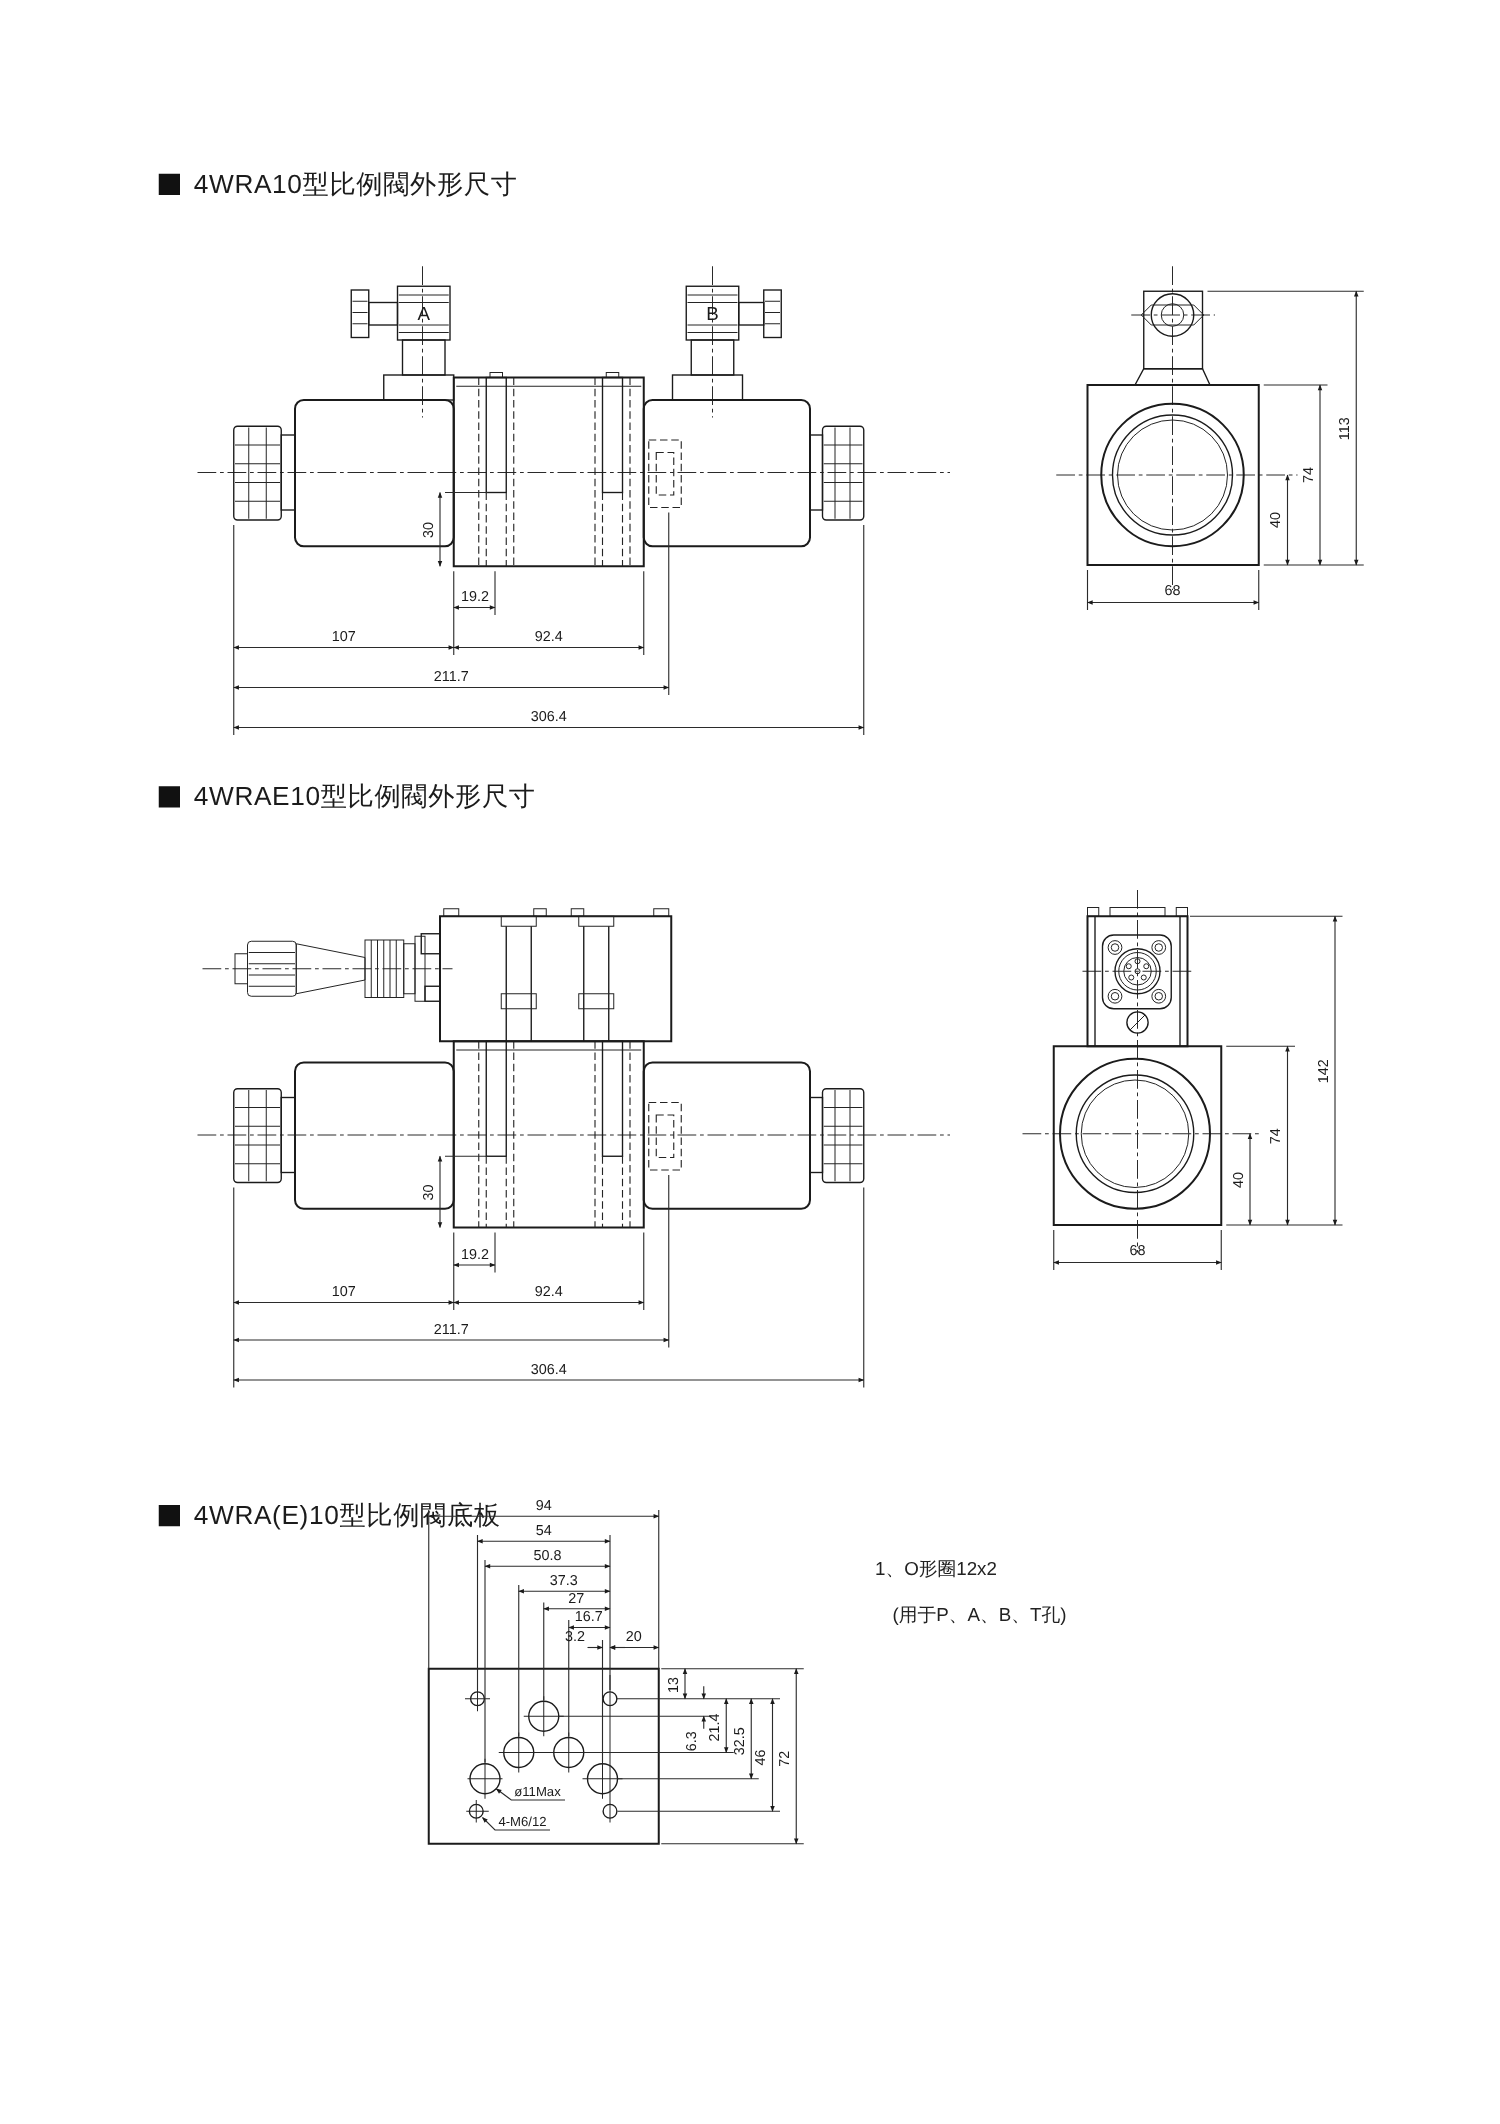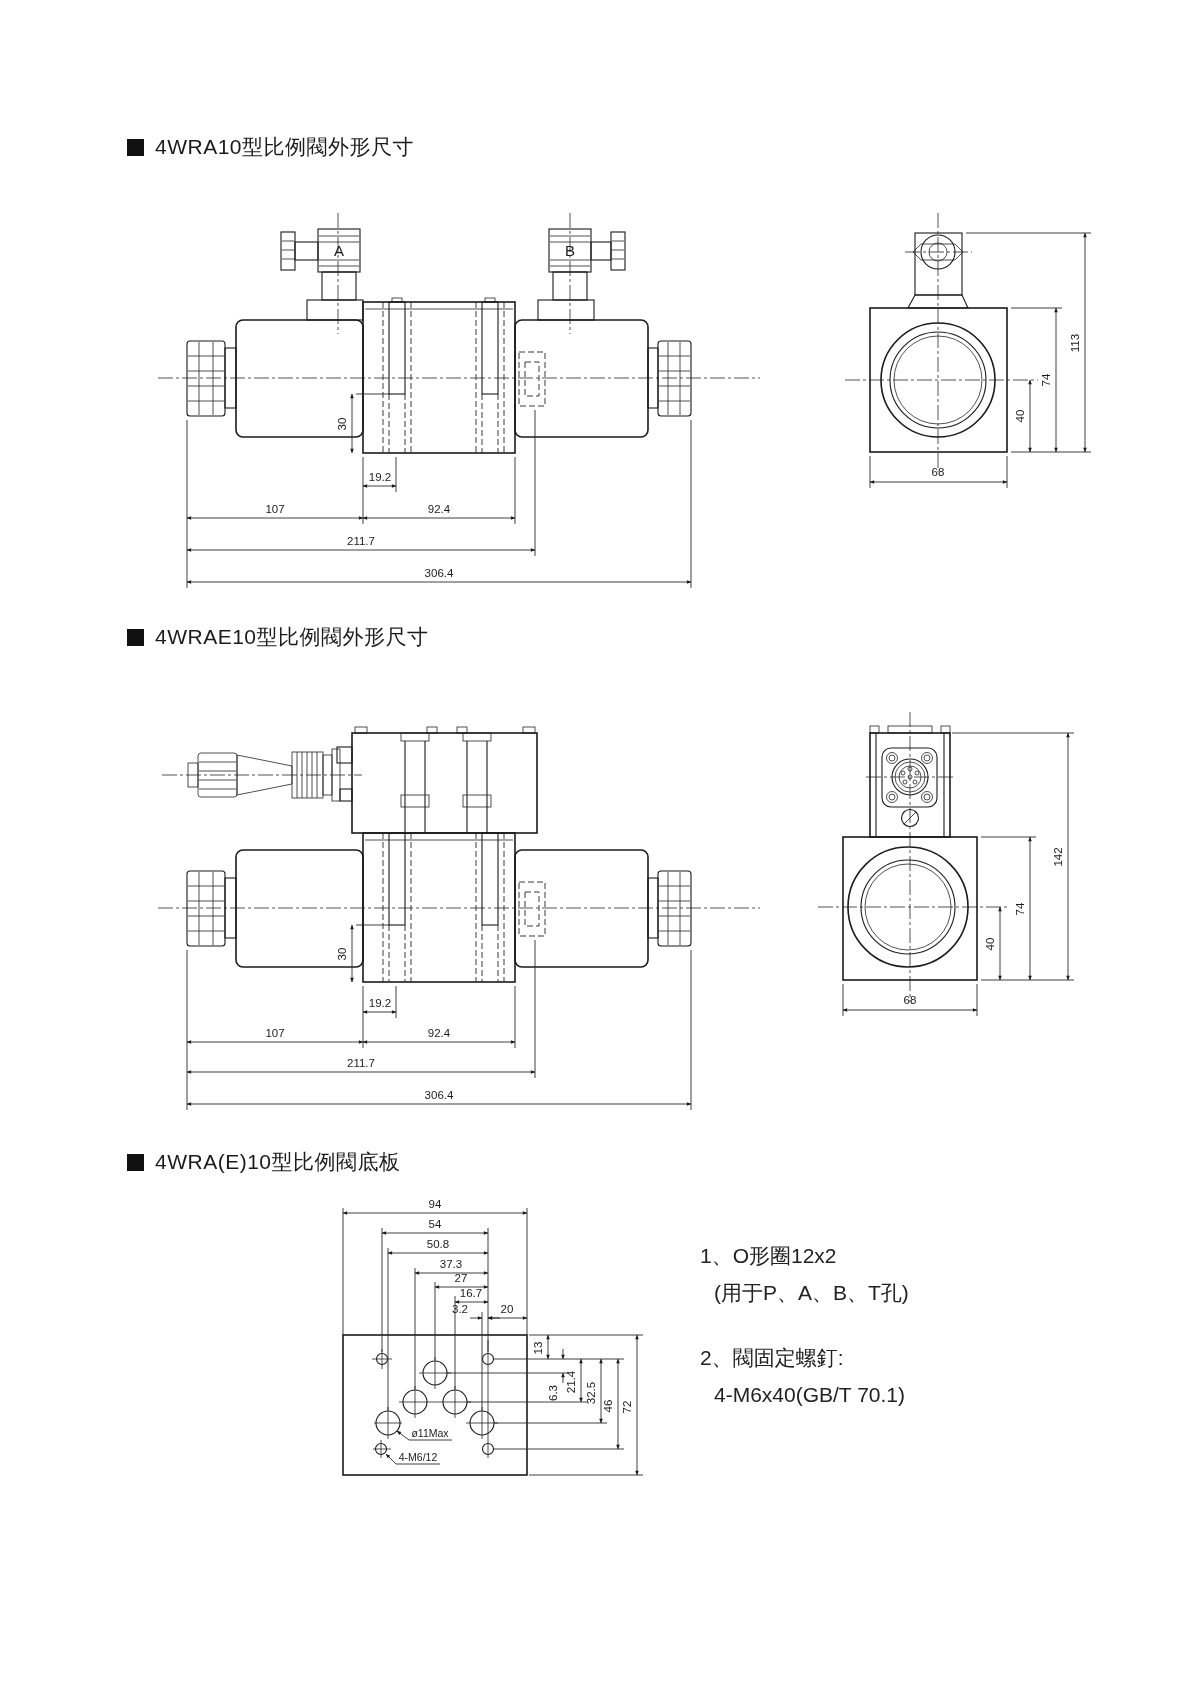--- a/index.html
+++ b/index.html
@@ -1,20 +1,20 @@
 <!DOCTYPE html>
 <html><head>
 <meta charset="utf-8">
 <style>
   html,body{margin:0;padding:0;background:#e8e8e8;}
   .page{position:relative;width:1200px;height:1699px;background:#ffffff;margin:0 auto;overflow:hidden;
         font-family:"Liberation Sans",sans-serif;color:#1b1b1b;}
   .section-title{position:absolute;font-size:21px;letter-spacing:0.5px;display:flex;align-items:center;gap:11px;}
   .bullet{display:inline-block;width:17px;height:17px;background:#111;flex:0 0 auto;}
-  .notes{position:absolute;font-size:21px;line-height:27px;color:#222;}
+  .notes{position:absolute;font-size:15px;line-height:27px;color:#222;}
   .notes .indent{padding-left:14px;margin-top:10px;}
   .note-block{margin-bottom:38px;}
   svg{position:absolute;left:0;top:0;}
   .ol{fill:none;stroke:#1b1b1b;stroke-width:1.6;stroke-linejoin:miter;}
   .ol2{fill:none;stroke:#1b1b1b;stroke-width:1.1;}
   .thin{fill:none;stroke:#242424;stroke-width:0.8;}
   .dash{fill:none;stroke:#242424;stroke-width:0.9;stroke-dasharray:6 3;}
   .cl{fill:none;stroke:#2a2a2a;stroke-width:0.8;stroke-dasharray:15 3 3 3;}
   .dim{fill:none;stroke:#2b2b2b;stroke-width:0.9;}
   .dimt{font-family:"Liberation Sans",sans-serif;font-size:11.5px;fill:#1b1b1b;text-anchor:middle;}
@@ -29,33 +29,29 @@
   <div class="section-title" style="left:127px;top:133px;">
     <span class="bullet"></span>
     <span>4WRA10型比例閥外形尺寸</span>
   </div>
 
   <div class="section-title" style="left:127px;top:623px;justify-content:flex-end;">
     <span class="bullet"></span>
     <span>4WRAE10型比例閥外形尺寸</span>
   </div>
 
-  <div class="section-title" style="left:127px;top:1148px;justify-content:space-between;">
+  <div class="section-title" style="left:127px;top:1198px;justify-content:space-between;">
     <span class="bullet"></span>
     <span>4WRA(E)10型比例閥底板</span>
   </div>
 
   <div class="notes" style="left:700px;top:1242px;">
     <div class="note-block">
       <div>1、O形圈12x2</div>
       <div class="indent">(用于P、A、B、T孔)</div>
-    </div>
-    <div class="note-block">
-      <div>2、閥固定螺釘:</div>
-      <div class="indent">4-M6x40(GB/T 70.1)</div>
     </div>
   </div>
 
   <svg width="1200" height="1699" viewBox="0 0 1200 1699">
     <defs>
       <marker id="arr" viewBox="0 0 10 10" refX="9.2" refY="5" markerWidth="10" markerHeight="5" orient="auto-start-reverse">
         <path d="M0,1 L10,5 L0,9 z" fill="#1b1b1b"></path>
       </marker>
     </defs>
 

